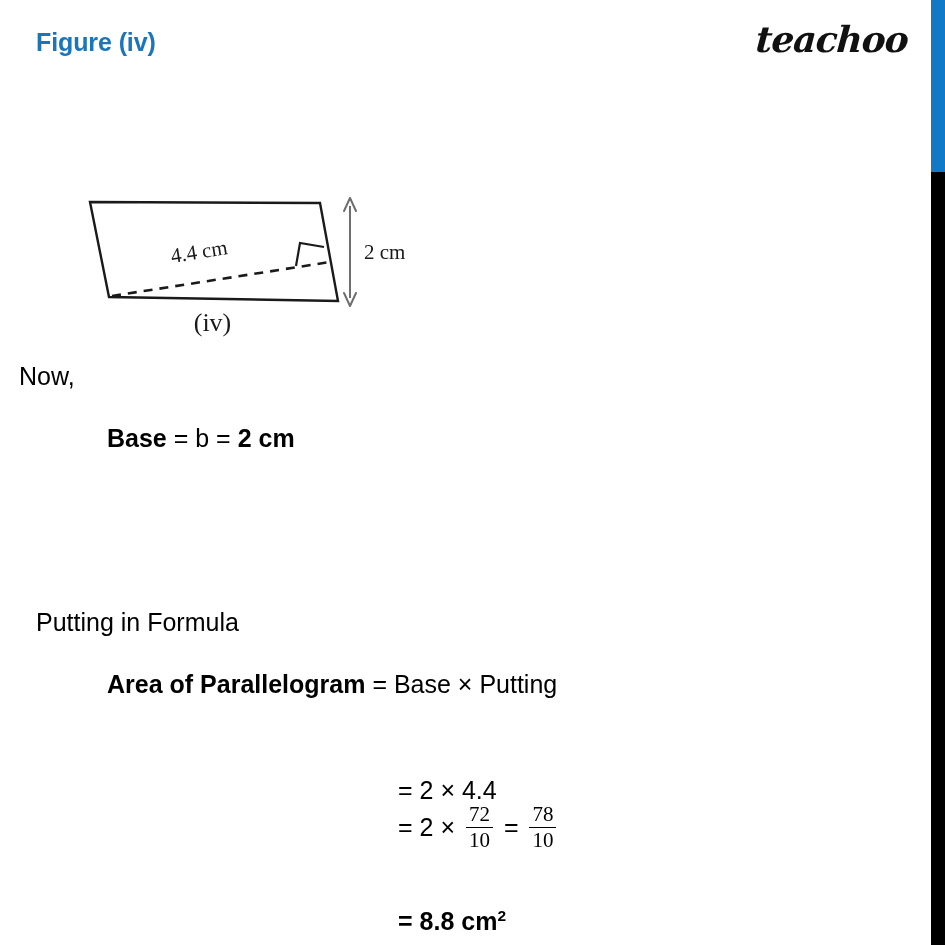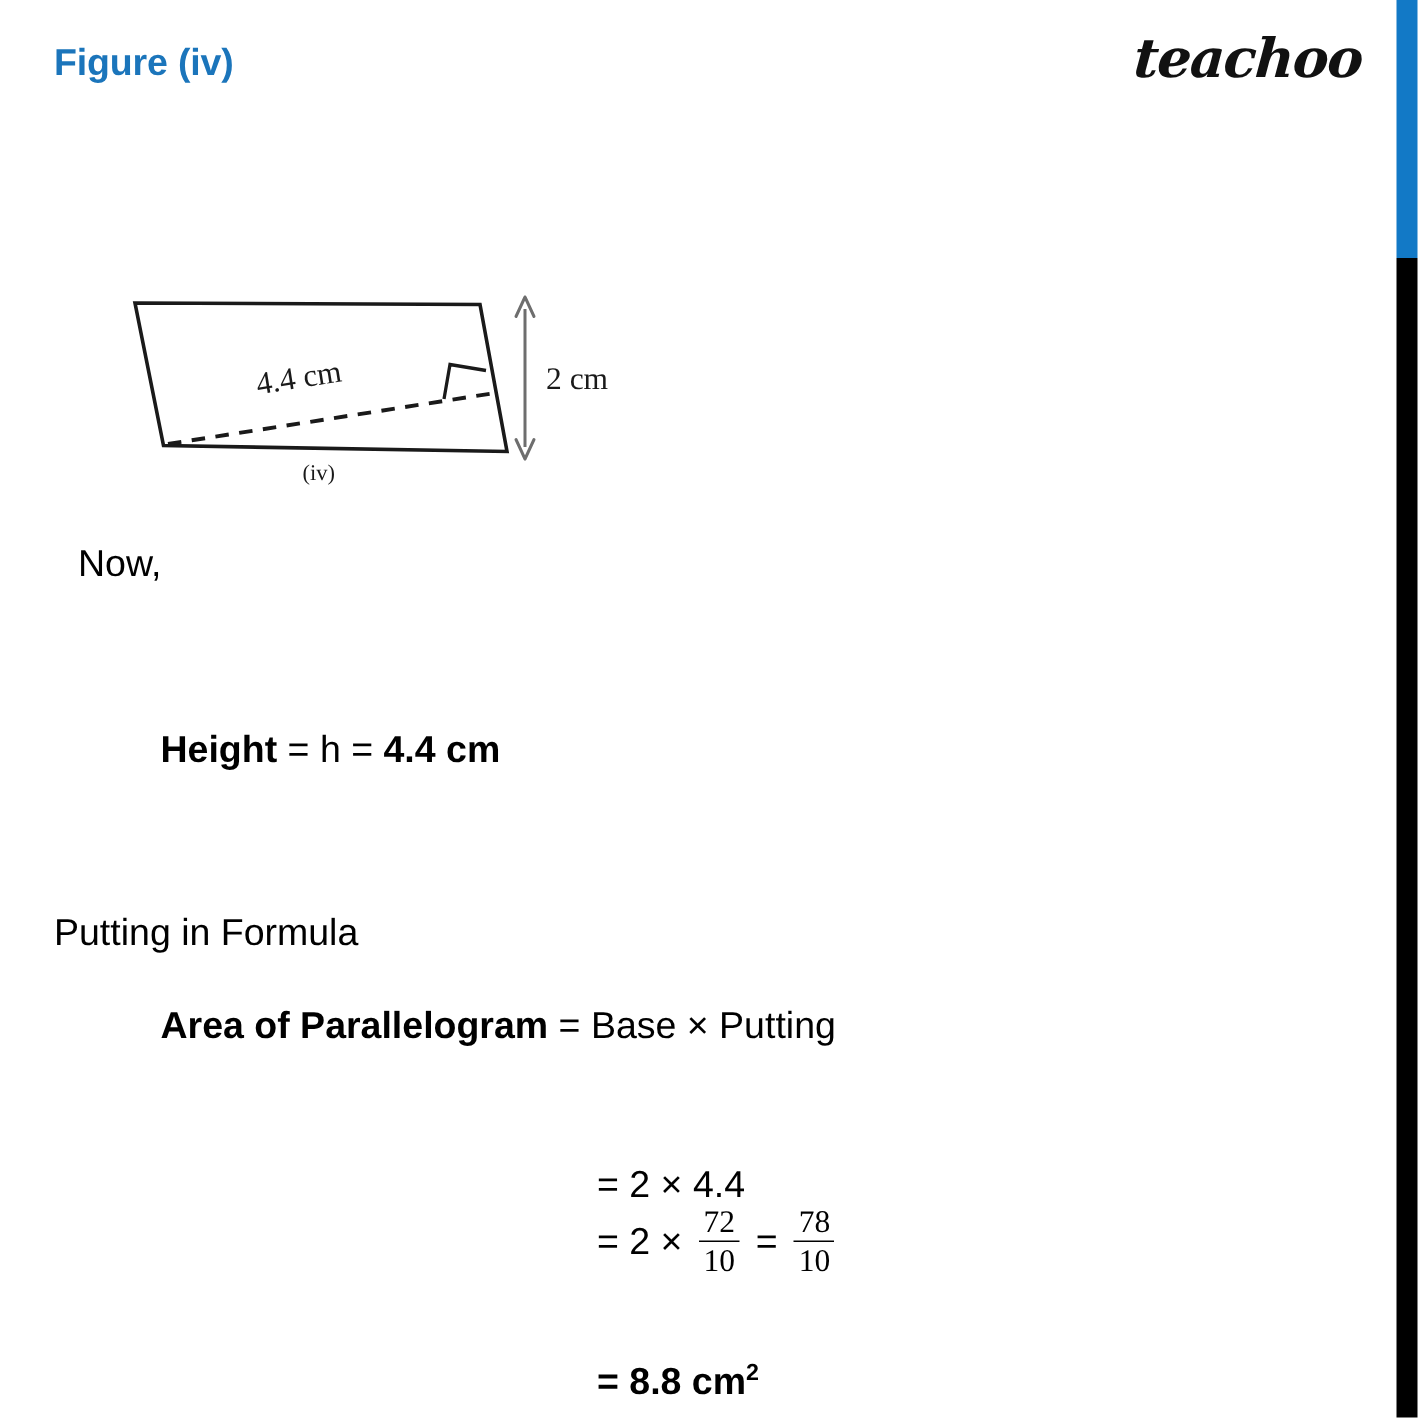--- a/index.html
+++ b/index.html
@@ -67,21 +67,21 @@
     width: 400px;
     height: 165px;
   }
   #figure-caption {
     position: absolute;
     left: 60px;
     top: 308px;
     width: 305px;
     text-align: center;
     font-family: "Liberation Serif", serif;
-    font-size: 15px;
+    font-size: 26px;
     color: #1a1a1a;
   }
   
   .line {
     position: absolute;
     white-space: nowrap;
     font-size: 25px;
     line-height: 1;
     color: #000000;
   }
@@ -105,21 +105,21 @@
   .frac .den {
     display: block;
     border-top: 1.6px solid #000;
     padding: 1px 3px 0 3px;
   }
   sup.sq {
     font-size: 0.62em;
     vertical-align: super;
     line-height: 0;
   }
-  #line-now        { left: 52px;  top: 364px; }
+  #line-now        { left: 19px;  top: 364px; }
   #line-base       { left: 107px; top: 426px; }
   #line-height     { left: 107px; top: 488px; }
   #line-putting    { left: 36px;  top: 610px; }
   #line-area       { left: 107px; top: 672px; }
   #line-step1      { left: 398px; top: 734px; margin-top: 44px; }
   #line-step2      { left: 398px; top: 805px; }
   #line-answer     { left: 398px; top: 881px; margin-top: 28px; }
 </style>
 </head>
 <body>
@@ -145,24 +145,24 @@
     <path d="M 290 126 L 284 113 M 290 126 L 296 113" fill="none" stroke="#6e6e6e" stroke-width="2" stroke-linecap="round"></path>
 
     <text x="304" y="79" font-family="Liberation Serif, serif" font-size="21" fill="#1a1a1a">2 cm</text>
     <text x="112" y="83" font-family="Liberation Serif, serif" font-size="21" fill="#1a1a1a" transform="rotate(-9 112 83)">4.4 cm</text>
   </svg>
 
   <div id="figure-caption">(iv)</div>
 
   <div class="line r" id="line-now">Now,</div>
 
+  <div class="line" id="line-base">
+    <span class="b">Base</span><span class="r"> = b = </span><span class="b">2 cm</span>
+  </div>
 
-  <div class="line" id="line-height">
-    <span class="b">Height</span><span class="r"> = h = </span><span class="b">4.4 cm</span>
-  </div>
 
   <div class="line r" id="line-putting">Putting in Formula</div>
 
   <div class="line" id="line-area">
     <span class="b">Area of Parallelogram</span><span class="r"> = Base  × Putting</span>
   </div>
 
   <div class="line r" id="line-step1">= 2 × 4.4</div>
 
   <div class="line r" id="line-step2">

